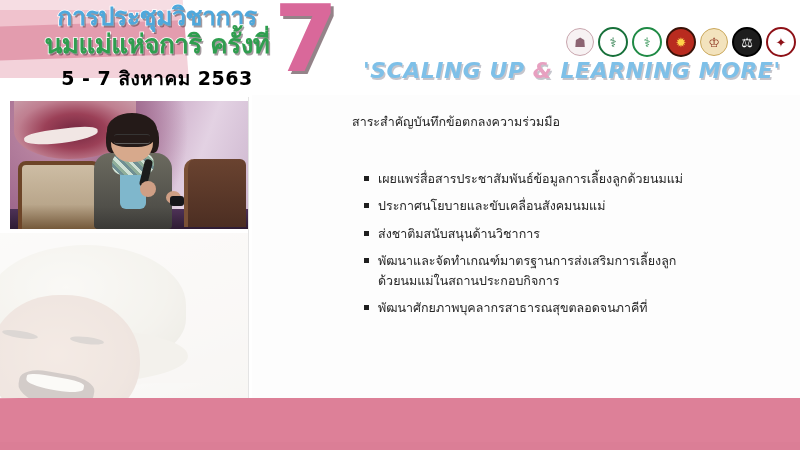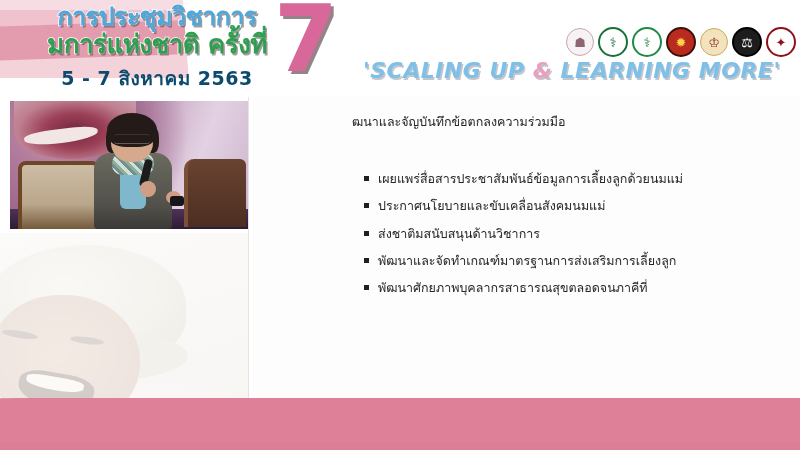--- a/index.html
+++ b/index.html
@@ -122,21 +122,21 @@
     letter-spacing: -0.5px;
     -webkit-text-stroke: 1.6px #ffffff;
     paint-order: stroke fill;
     text-shadow: 1.5px 1.5px 0 rgba(50,30,40,0.45);
     white-space: nowrap;
   }
   .title-date {
     font-family: "DejaVu Sans", sans-serif;
     font-size: 19px;
     font-weight: 700;
-    color: #0c4a6e;
+    color: #000000;
     margin-top: 4px;
     letter-spacing: 0.5px;
     white-space: nowrap;
   }
 
   .slogan {
     position: absolute;
     left: 363px; top: 58px;
     font-family: "DejaVu Sans", sans-serif;
     font-size: 22px;
@@ -503,21 +503,21 @@
     <div class="hdr-band-a"></div>
     <div class="hdr-band-b"></div>
     <div class="hdr-band-c"></div>
     <div class="hdr-band-d"></div>
     <div class="hdr-sliver"></div>
     <div class="hdr-white-wedge"></div>
     <div class="hdr-white-block"></div>
 
     <div class="title-block">
       <div class="title-line1">การประชุมวิชาการ</div>
-      <div class="title-line2">มการ่แห่งชาติ ครั้งที่</div>
+      <div class="title-line2">นมแม่แห่จการิ ครั้งที่</div>
       <div class="title-date">5 - 7 สิงหาคม 2563</div>
     </div>
 
     <div class="big-seven">7</div>
 
     <div class="slogan"><span>'SCALING UP </span><span class="amp">&amp;</span><span> LEARNING MORE'</span></div>
 
     <div class="logo-row">
       <div class="logo l1">
           <span>☗</span>
@@ -580,35 +580,36 @@
       <div class="vt-hand"></div>
       <div class="vt-hand2"></div>
       <div class="vt-clicker"></div>
     </div>
   </div>
 
   <div class="divider"></div>
 
   <div class="content">
     <div class="heading">
-      <div>ฒนาและจัญบันทึกข้อตกลงความร่วมมือ</div>
+      <div>สาระสำคัญบันทึกข้อตกลงความร่วมมือ</div>
     </div>
 
     <ul class="bullets">
       <li>
         <span>เผยแพร่สื่อสารประชาสัมพันธ์ข้อมูลการเลี้ยงลูกด้วยนมแม่</span>
       </li>
       <li>
         <span>ประกาศนโยบายและขับเคลื่อนสังคมนมแม่</span>
       </li>
       <li>
         <span>ส่งชาติมสนับสนุนด้านวิชาการ</span>
       </li>
       <li>
         <span>พัฒนาและจัดทำเกณฑ์มาตรฐานการส่งเสริมการเลี้ยงลูก</span>
+        <span class="cont">ด้วยนมแม่ในสถานประกอบกิจการ</span>
       </li>
       <li>
         <span>พัฒนาศักยภาพบุคลากรสาธารณสุขตลอดจนภาคีที่</span>
       </li>
     </ul>
   </div>
 
   <div class="ribbon-wrap">
     <div class="ribbon-light"></div>
     <div class="ribbon-dark"></div>

